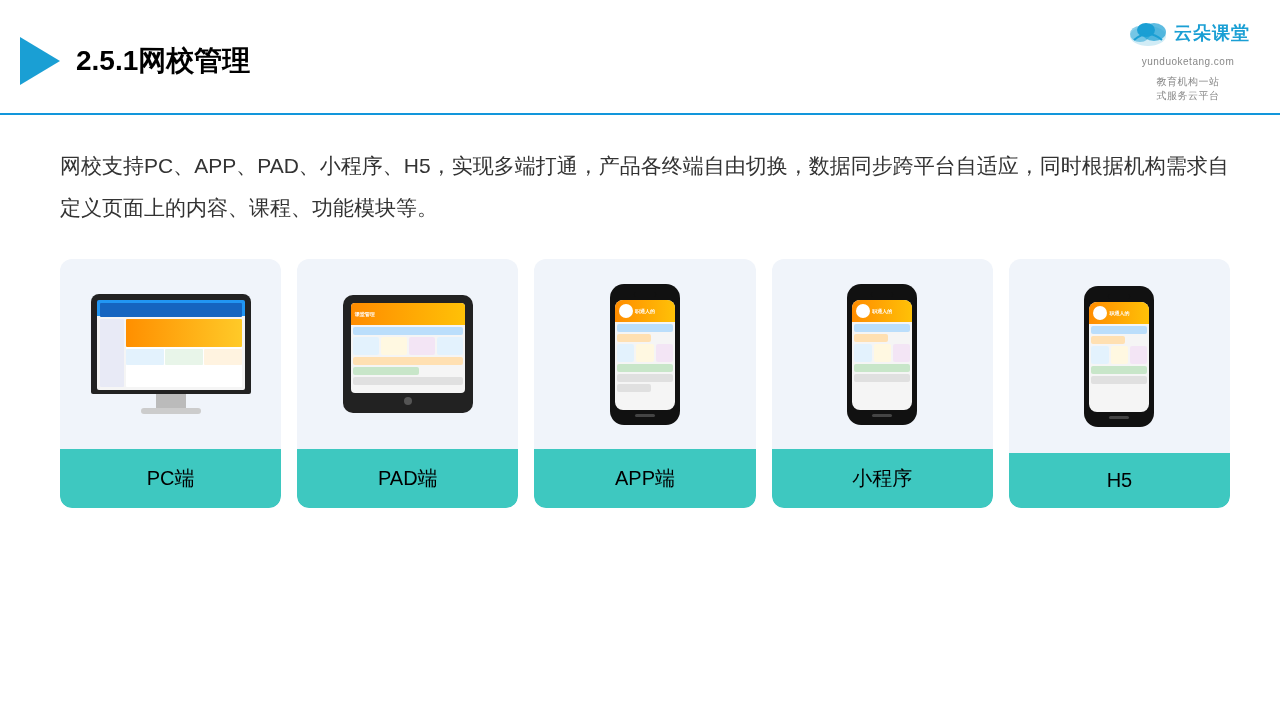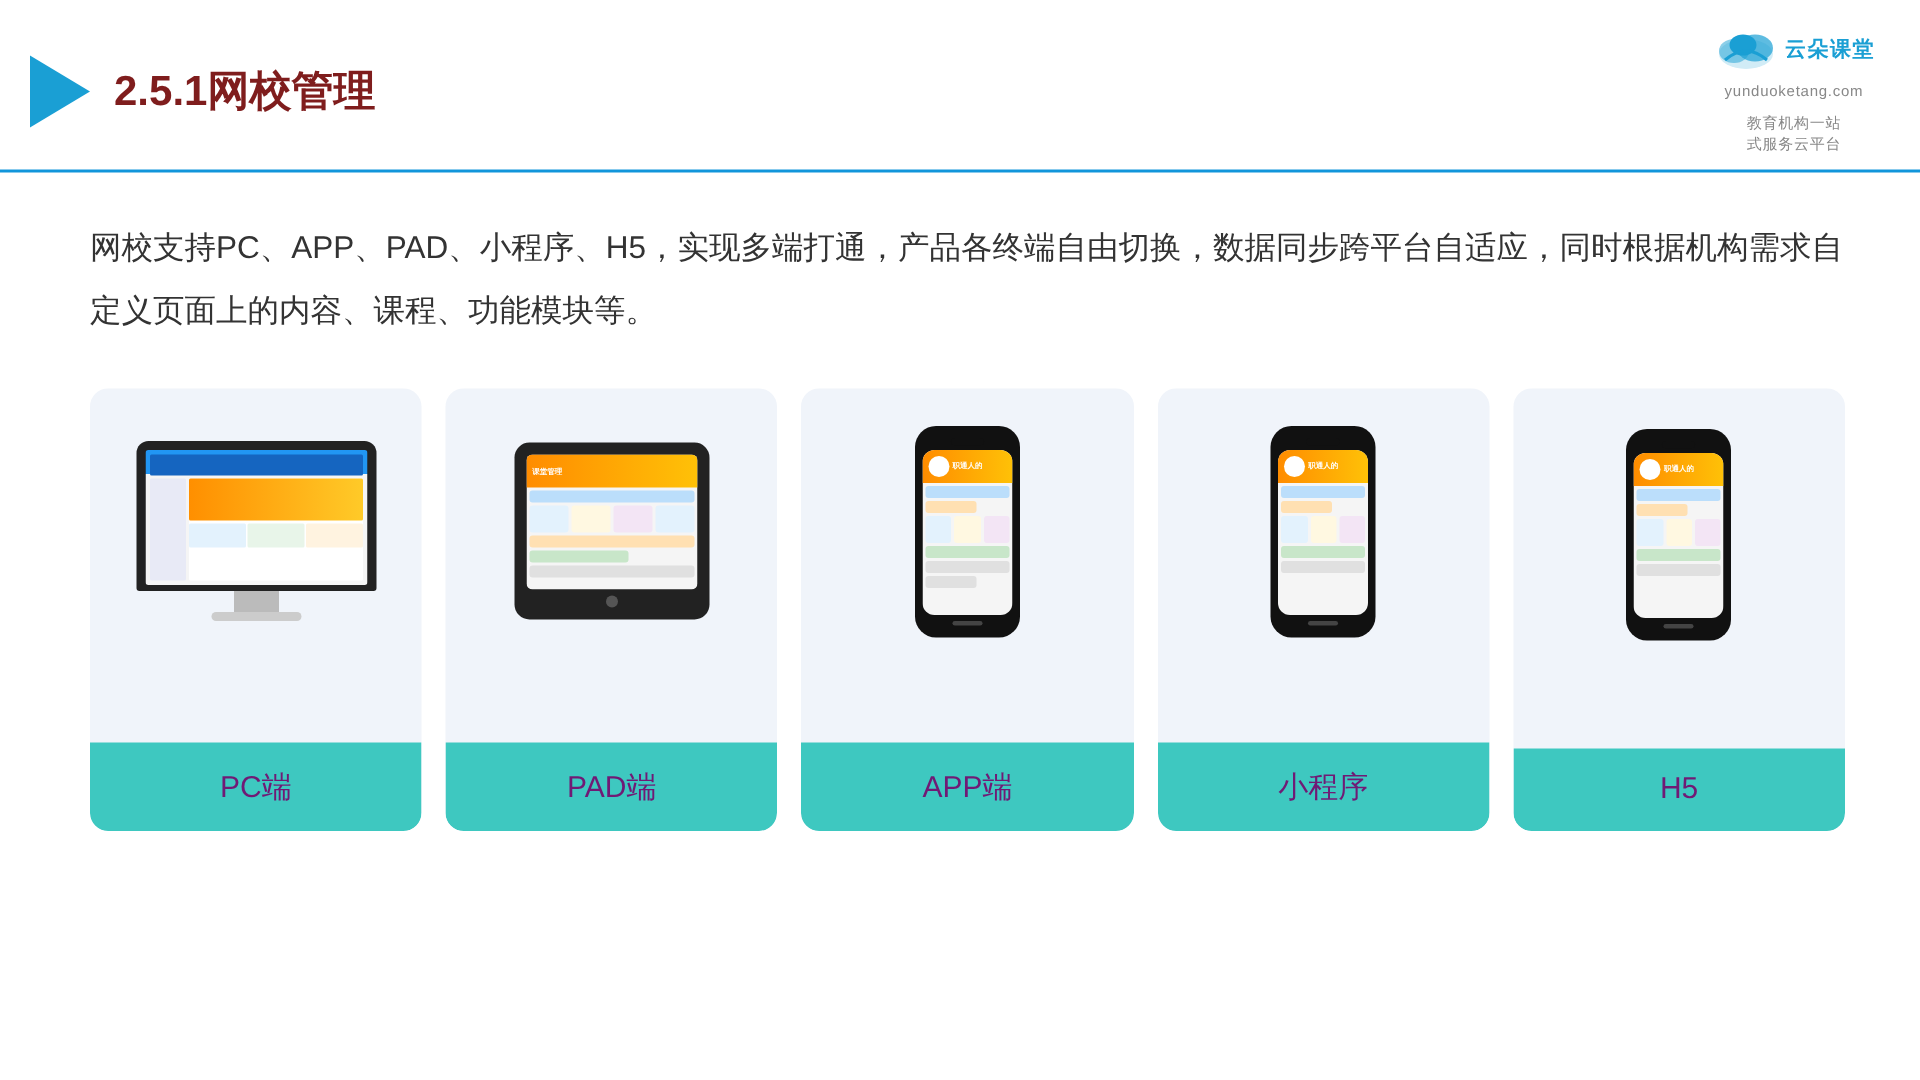--- a/index.html
+++ b/index.html
@@ -25,38 +25,38 @@
     .play-icon {
       width: 0;
       height: 0;
       border-top: 24px solid transparent;
       border-bottom: 24px solid transparent;
       border-left: 40px solid #1a9fd4;
     }
     .page-title {
       font-size: 28px;
       font-weight: bold;
-      color: #7f1d1d;
+      color: #000000;
     }
     .logo-area {
       display: flex;
       flex-direction: column;
       align-items: center;
     }
     .logo-cloud {
       display: flex;
       align-items: center;
       gap: 4px;
     }
     .cloud-icon-svg {
       width: 44px;
       height: 30px;
     }
     .logo-text-main {
-      font-size: 14px;
+      font-size: 18px;
       font-weight: bold;
       color: #1a9fd4;
       letter-spacing: 1px;
     }
     .logo-text-sub {
       font-size: 10px;
       color: #888;
       text-align: center;
       margin-top: 8px;
       letter-spacing: 0.5px;
@@ -90,27 +90,26 @@
       display: flex;
       align-items: center;
       justify-content: center;
       padding: 20px 10px 20px 10px;
       min-height: 190px;
       flex: 1;
     }
     .label-bar {
       width: 100%;
       background: #3ec8c0;
-      color: #701a75;
+      color: #000000;
       font-size: 20px;
       font-weight: 500;
       text-align: center;
       padding: 16px 0;
       border-radius: 0 0 12px 12px;
-      margin-top: 46px;
     }
 
     
     .monitor-mockup {
       display: flex;
       flex-direction: column;
       align-items: center;
     }
     .monitor-screen-outer {
       background: #222;

